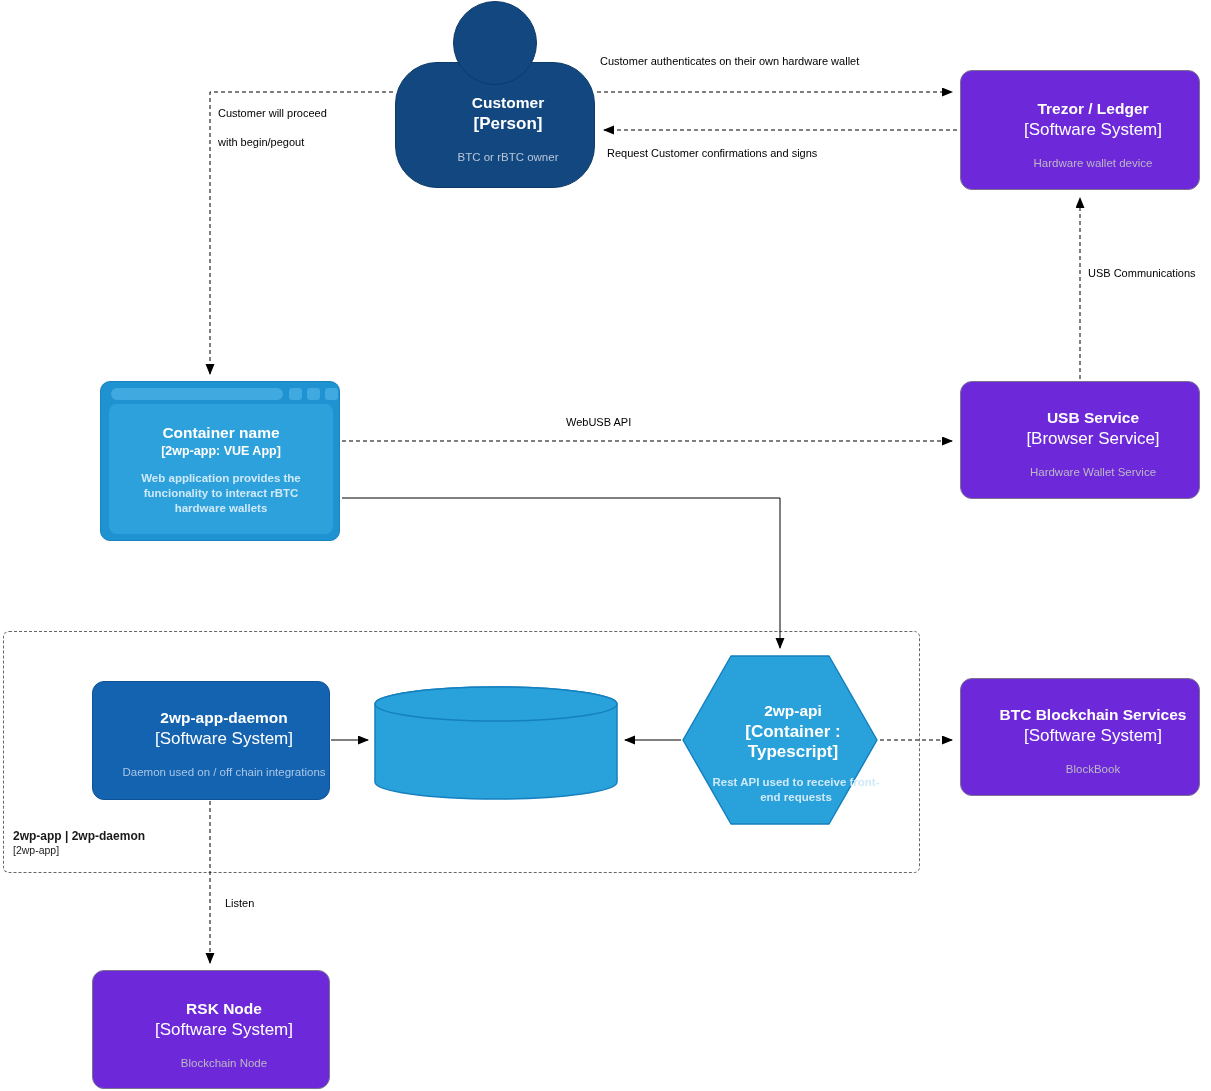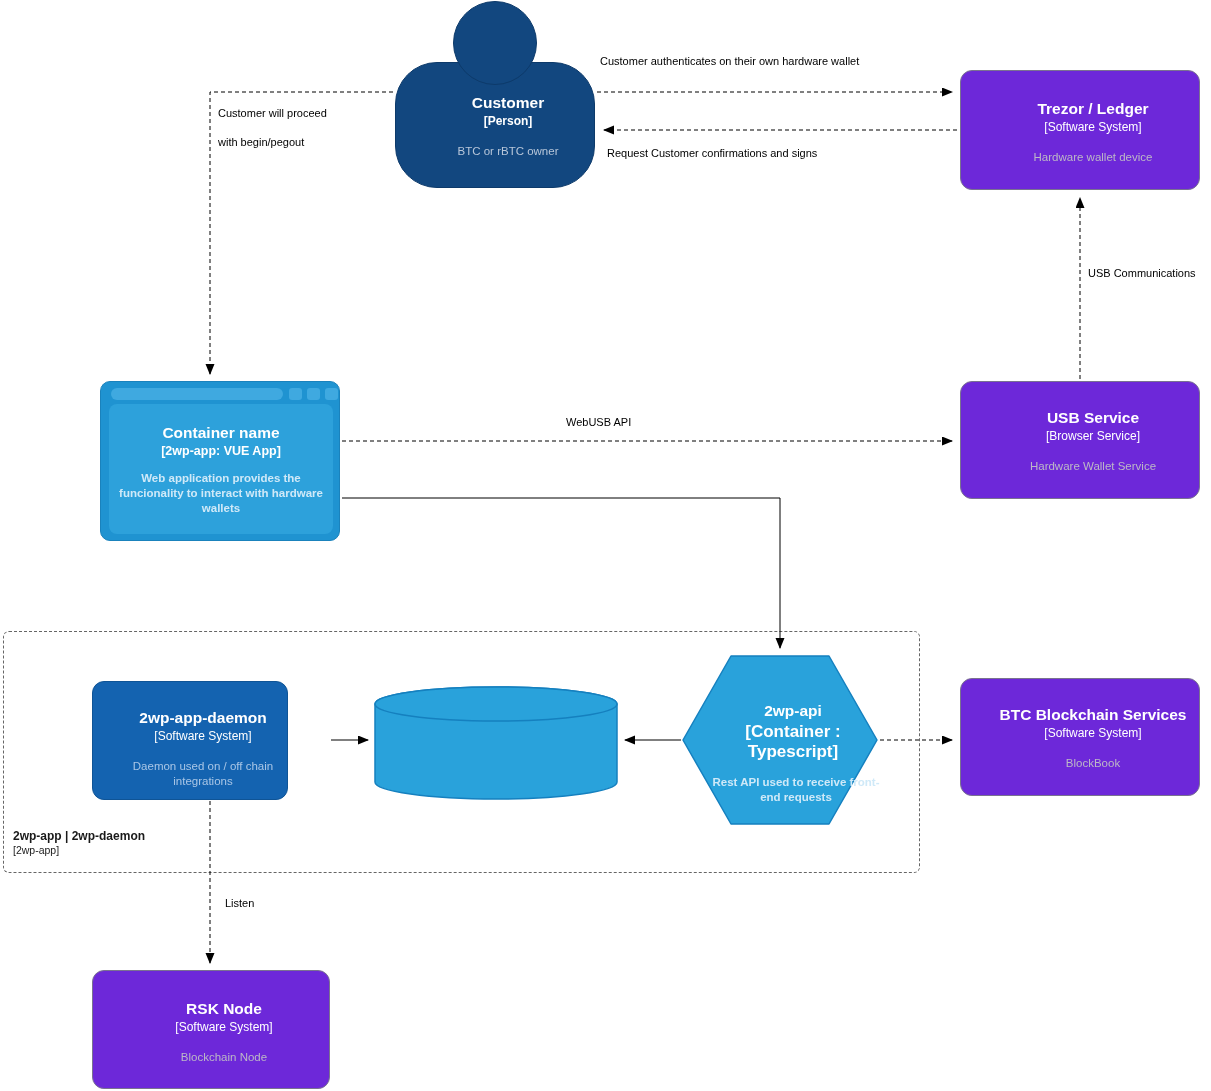--- a/index.html
+++ b/index.html
@@ -4,42 +4,42 @@
 <style>
   html,body{margin:0;padding:0;}
   body{
     width:1211px;height:1091px;position:relative;background:#ffffff;
     font-family:"Liberation Sans","DejaVu Sans",sans-serif;
     overflow:hidden;
   }
   .edges{position:absolute;left:0;top:0;width:1211px;height:1091px;z-index:1;}
   .node{position:absolute;z-index:2;box-sizing:border-box;text-align:center;color:#fff;padding-left:26px;}
   .node .title{font-size:15.5px;font-weight:bold;line-height:1.15;}
-  .node .type{font-size:12px;margin-top:2px;}
+  .node .type{font-size:17px;margin-top:2px;}
   .node .desc{font-size:11.5px;margin-top:16px;line-height:1.3;}
   .gray{background:#6d28d9;border:1px solid #7a7290;border-radius:12px;}
   .gray .desc{color:#bdb8c6;}
   
   .person-head{position:absolute;left:453px;top:1px;width:82px;height:82px;border-radius:50%;
     background:#12477f;border:1px solid #0d3a6a;z-index:3;}
   .person-body{left:395px;top:62px;width:200px;height:126px;border-radius:42px;
     background:#12477f;border:1px solid #0d3a6a;padding-top:31px;}
   .person-body .type{font-weight:bold;}
   .person-body .desc{color:#b7c6d9;}
   
   .browser{left:100px;top:381px;width:240px;height:160px;border-radius:10px;
     background:#1f93d1;border:1px solid #1a82bc;}
   .browser .addressbar{position:absolute;left:10px;top:6px;width:172px;height:12px;border-radius:6px;background:#3fa9e0;}
   .browser .btn{position:absolute;top:6px;width:13px;height:12px;border-radius:3px;background:#3fa9e0;}
   .browser .inner{position:absolute;left:8px;top:22px;width:224px;height:130px;border-radius:8px;
     background:#2da1db;padding-top:20px;box-sizing:border-box;}
   .browser .type{font-weight:bold;font-size:12.5px;}
   .browser .desc{color:#cfe9f8;font-weight:bold;margin:13px auto 0;width:92%;}
   
-  .daemon{left:92px;top:681px;width:196px;height:119px;border-radius:12px;
+  .daemon{left:92px;top:681px;width:238px;height:119px;border-radius:12px;
     background:#1463b0;border:1px solid #0f5496;padding-top:27px;}
   .daemon .desc{color:#a9c6e6;}
   
   .shape-svg{position:absolute;left:0;top:0;width:100%;height:100%;}
   .mongo{left:374px;top:686px;width:244px;height:114px;}
   .mongo .txt{position:relative;padding-top:38px;}
   .mongo .type,.hex .type{font-weight:bold;font-size:17px;}
   .mongo .desc{color:#d6eef9;font-weight:bold;margin-top:11px;}
   .hex{left:682px;top:655px;width:196px;height:170px;}
   .hex .txt{position:relative;padding-top:47px;}
@@ -103,21 +103,21 @@
 </div>
 
 <div class="node browser">
   <div class="addressbar"></div>
   <div class="btn" style="left:188px;"></div>
   <div class="btn" style="left:206px;"></div>
   <div class="btn" style="left:224px;"></div>
   <div class="inner">
     <div class="title">Container name</div>
     <div class="type">[2wp-app: VUE App]</div>
-    <div class="desc">Web application provides the funcionality to interact with hardware wallets</div>
+    <div class="desc">Web application provides the funcionality to interact rBTC hardware wallets</div>
   </div>
 </div>
 
 <div class="node gray" style="left:960px;top:381px;width:240px;height:118px;padding-top:27px;">
   <div class="title">USB Service</div>
   <div class="type">[Browser Service]</div>
   <div class="desc">Hardware Wallet Service</div>
 </div>
 
 <div class="node daemon">

